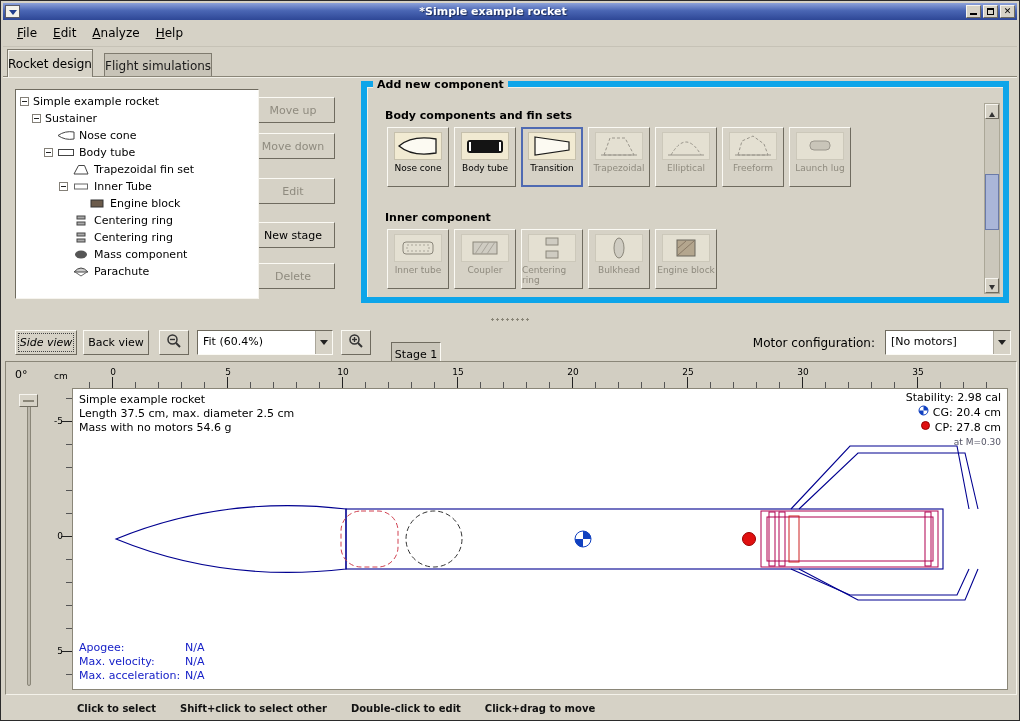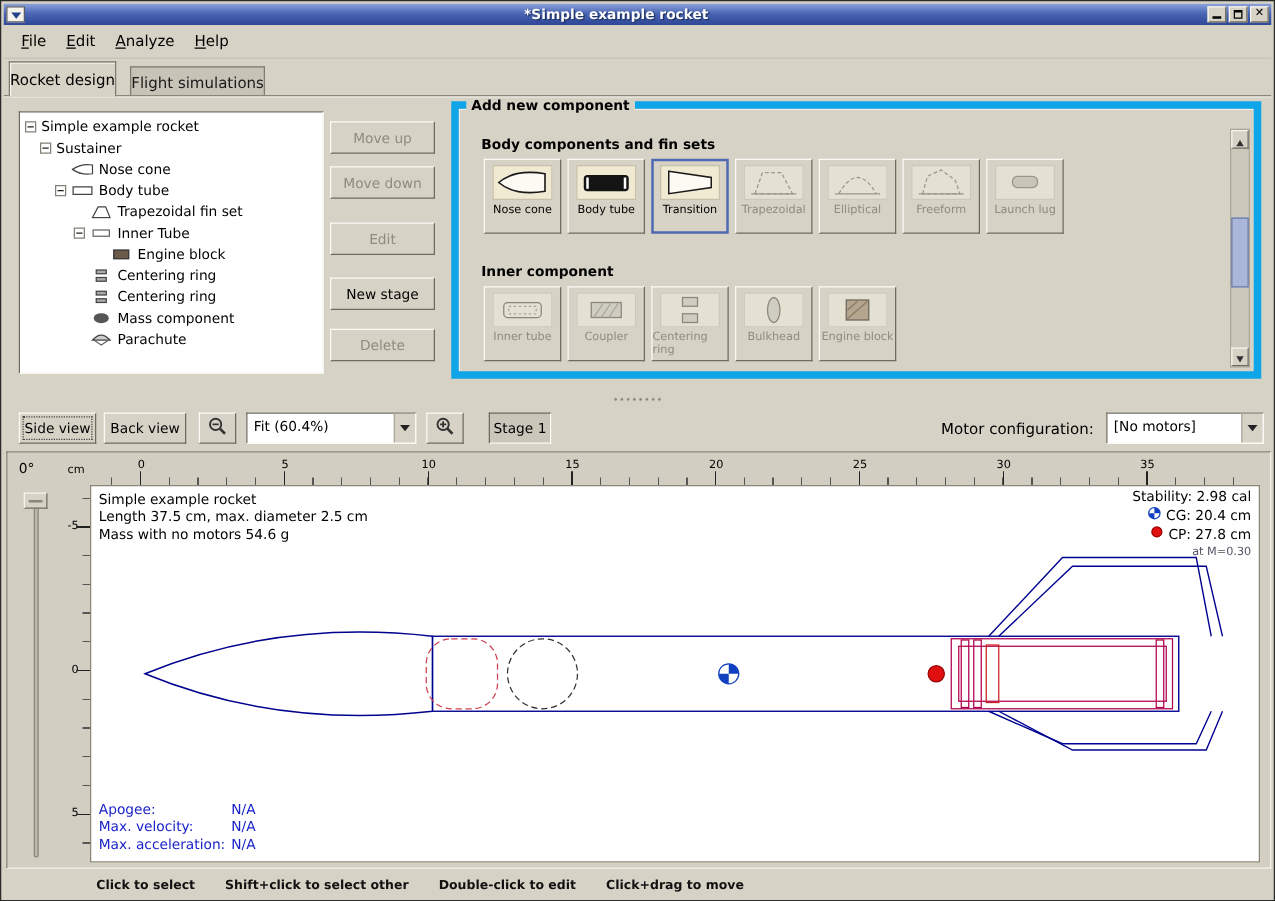--- a/index.html
+++ b/index.html
@@ -37,22 +37,22 @@
     border:1px solid; border-color:#6f6b5f #f6f4ee #f6f4ee #6f6b5f; padding-top:3px; overflow:hidden; z-index:2; }
   .trow { display:flex; align-items:center; height:17px; font-size:11px; white-space:nowrap; color:#000; }
   .exp { width:9px; height:9px; border:1px solid #848078; background:#fff; position:relative; margin-right:4px; flex:none; }
   .exp::after { content:""; position:absolute; left:1px; right:1px; top:3px; height:1px; background:#222; }
   .ticon { margin-right:4px; flex:none; display:inline-flex; }
 
   
   .btn { background:#d6d2c6; border:1px solid; border-color:#fbfaf4 #6f6b5f #6f6b5f #fbfaf4; font-size:11px; color:#000;
     display:flex; align-items:center; justify-content:center; font-family:inherit; }
   .btn.disabled { color:#8f8b7f; }
-  .btn.pressed { background:#cac6ba; border-color:#6f6b5f #fbfaf4 #fbfaf4 #6f6b5f; }
-  .actions { position:absolute; left:263px; top:96px; width:84px; height:200px; }
+  .btn.pressed { background:#cac6ba; border-color:#6f6b5f #fbfaf4 #fbfaf4 #6f6b5f;margin-top:12px; }
+  .actions { position:absolute; left:250px; top:96px; width:84px; height:200px; }
   .act-btn { position:absolute; left:0; width:84px; height:26px; }
 
   
   .group { position:absolute; left:360px; top:80px; width:648px; height:222px; border:6px solid #0ea5e9; box-shadow:inset 1px 1px 0 #f2f0e8; }
   .group-title { position:absolute; top:-9px; left:6px; background:#d6d2c6; padding:0 4px; font-size:11px; font-weight:bold; }
   .section-label { position:absolute; font-size:11px; font-weight:bold; }
   .sec-body { left:18px; top:22px;text-align:center; }
   .sec-inner { left:18px; top:124px; }
   .pal-btn { position:absolute; width:62px; height:60px; background:#d6d2c6; border:1px solid; border-color:#fbfaf4 #6f6b5f #6f6b5f #fbfaf4;
     display:flex; flex-direction:column; align-items:center; padding-top:4px; gap:3px; }
@@ -72,21 +72,21 @@
   .sb-thumb { position:absolute; left:0; top:70px; width:14px; height:56px; background:#aab6d8; border:1px solid #6a7aa8; }
 
   
   .splitter { position:absolute; left:2px; right:2px; top:312px; height:12px; }
   .splitter::after { content:""; position:absolute; left:50%; top:5px; width:40px; margin-left:-20px; height:3px;
     background:radial-gradient(circle,#8a8678 1px,transparent 1.3px); background-size:5px 3px; background-repeat:repeat-x; }
 
   
   .toolbar { position:absolute; left:2px; right:2px; top:328px; height:30px; }
   .tb-btn { position:absolute; top:1px; height:25px; }
-  .focus-dots { outline:1px dotted #444; outline-offset:-4px; }
+  .focus-dots { outline:1px dotted #444; outline-offset:-4px;font-style:italic; }
   .combo { position:absolute; top:1px; height:25px; display:flex; border:1px solid; border-color:#6f6b5f #fbfaf4 #fbfaf4 #6f6b5f; background:#fff; }
   .combo-field { flex:1; font-size:11px; padding:4px 5px 0 5px; color:#000; white-space:nowrap; overflow:hidden; }
   .combo-arrow { width:17px; background:#d6d2c6; border-left:1px solid #aaa69a; position:relative; flex:none; }
   .combo-arrow::after { content:""; position:absolute; left:4px; top:9px; border:4px solid transparent; border-top:5px solid #222; }
   .motor-label { position:absolute; right:142px; top:7px; font-size:12px; }
 
   
   .view { position:absolute; left:4px; top:360px; width:1012px; height:334px; background:#d2cec2;
     border:1px solid; border-color:#8a8678 #f4f2ea #f4f2ea #8a8678; }
   .rot-label { position:absolute; left:9px; top:6px; font-size:11px; }

